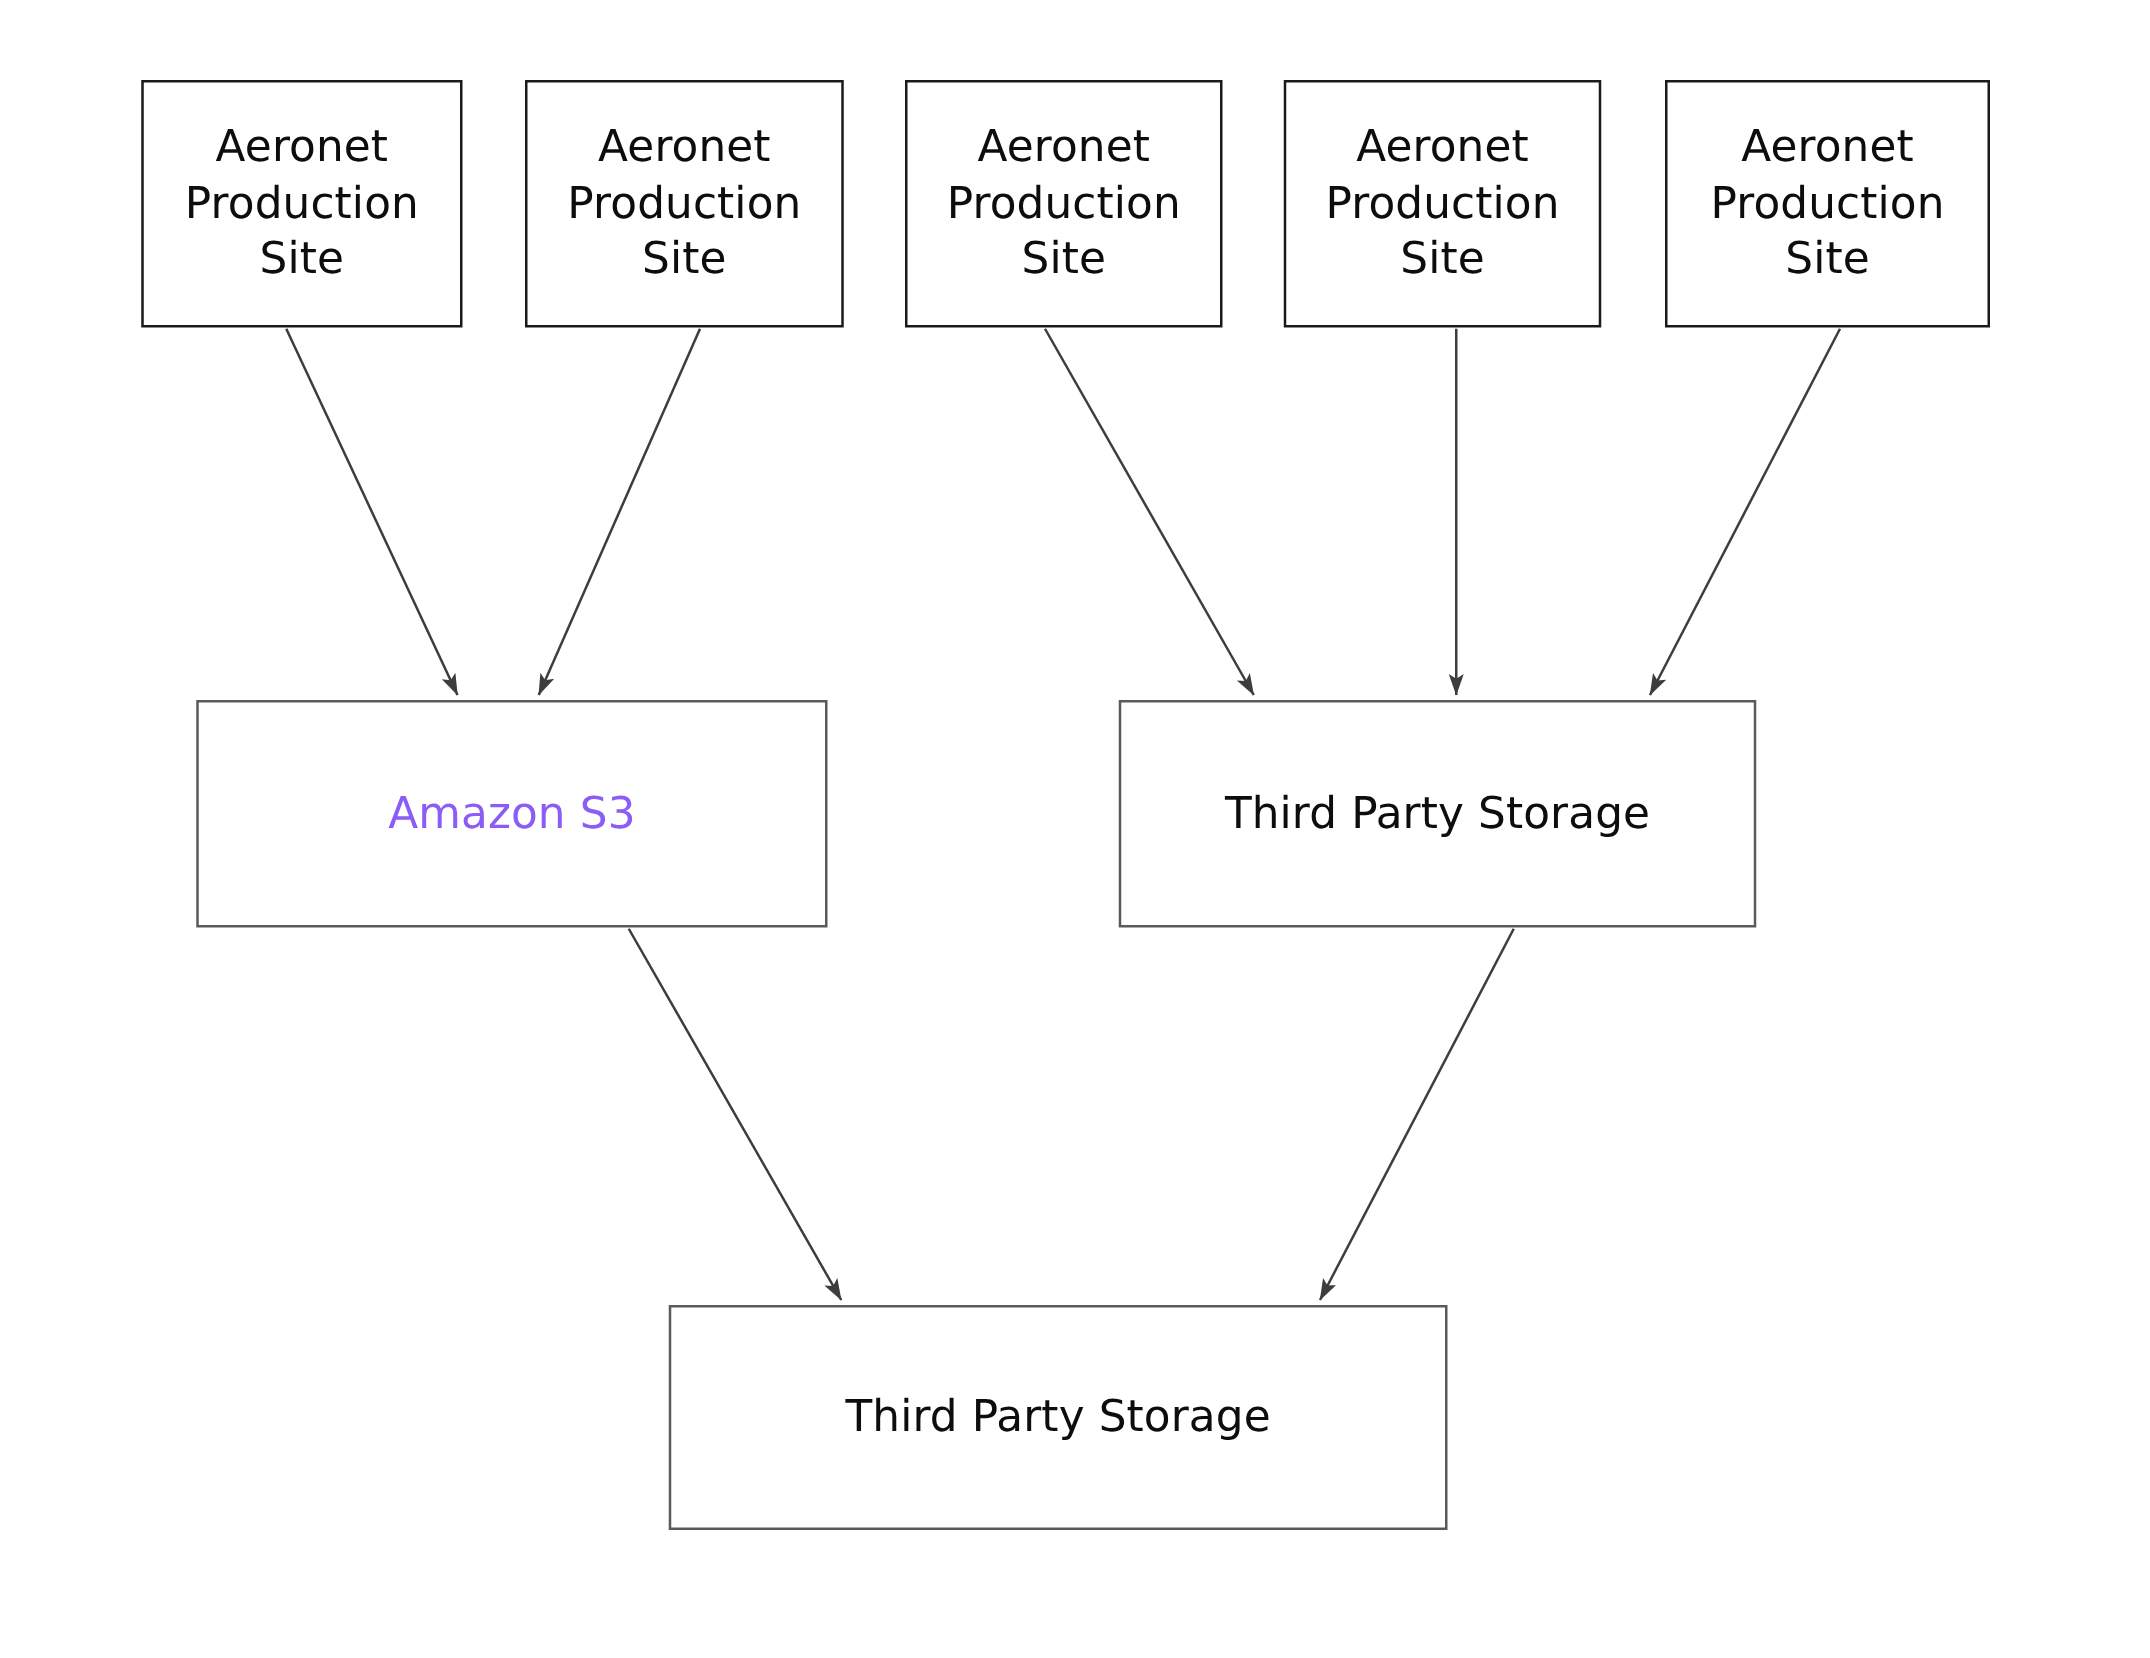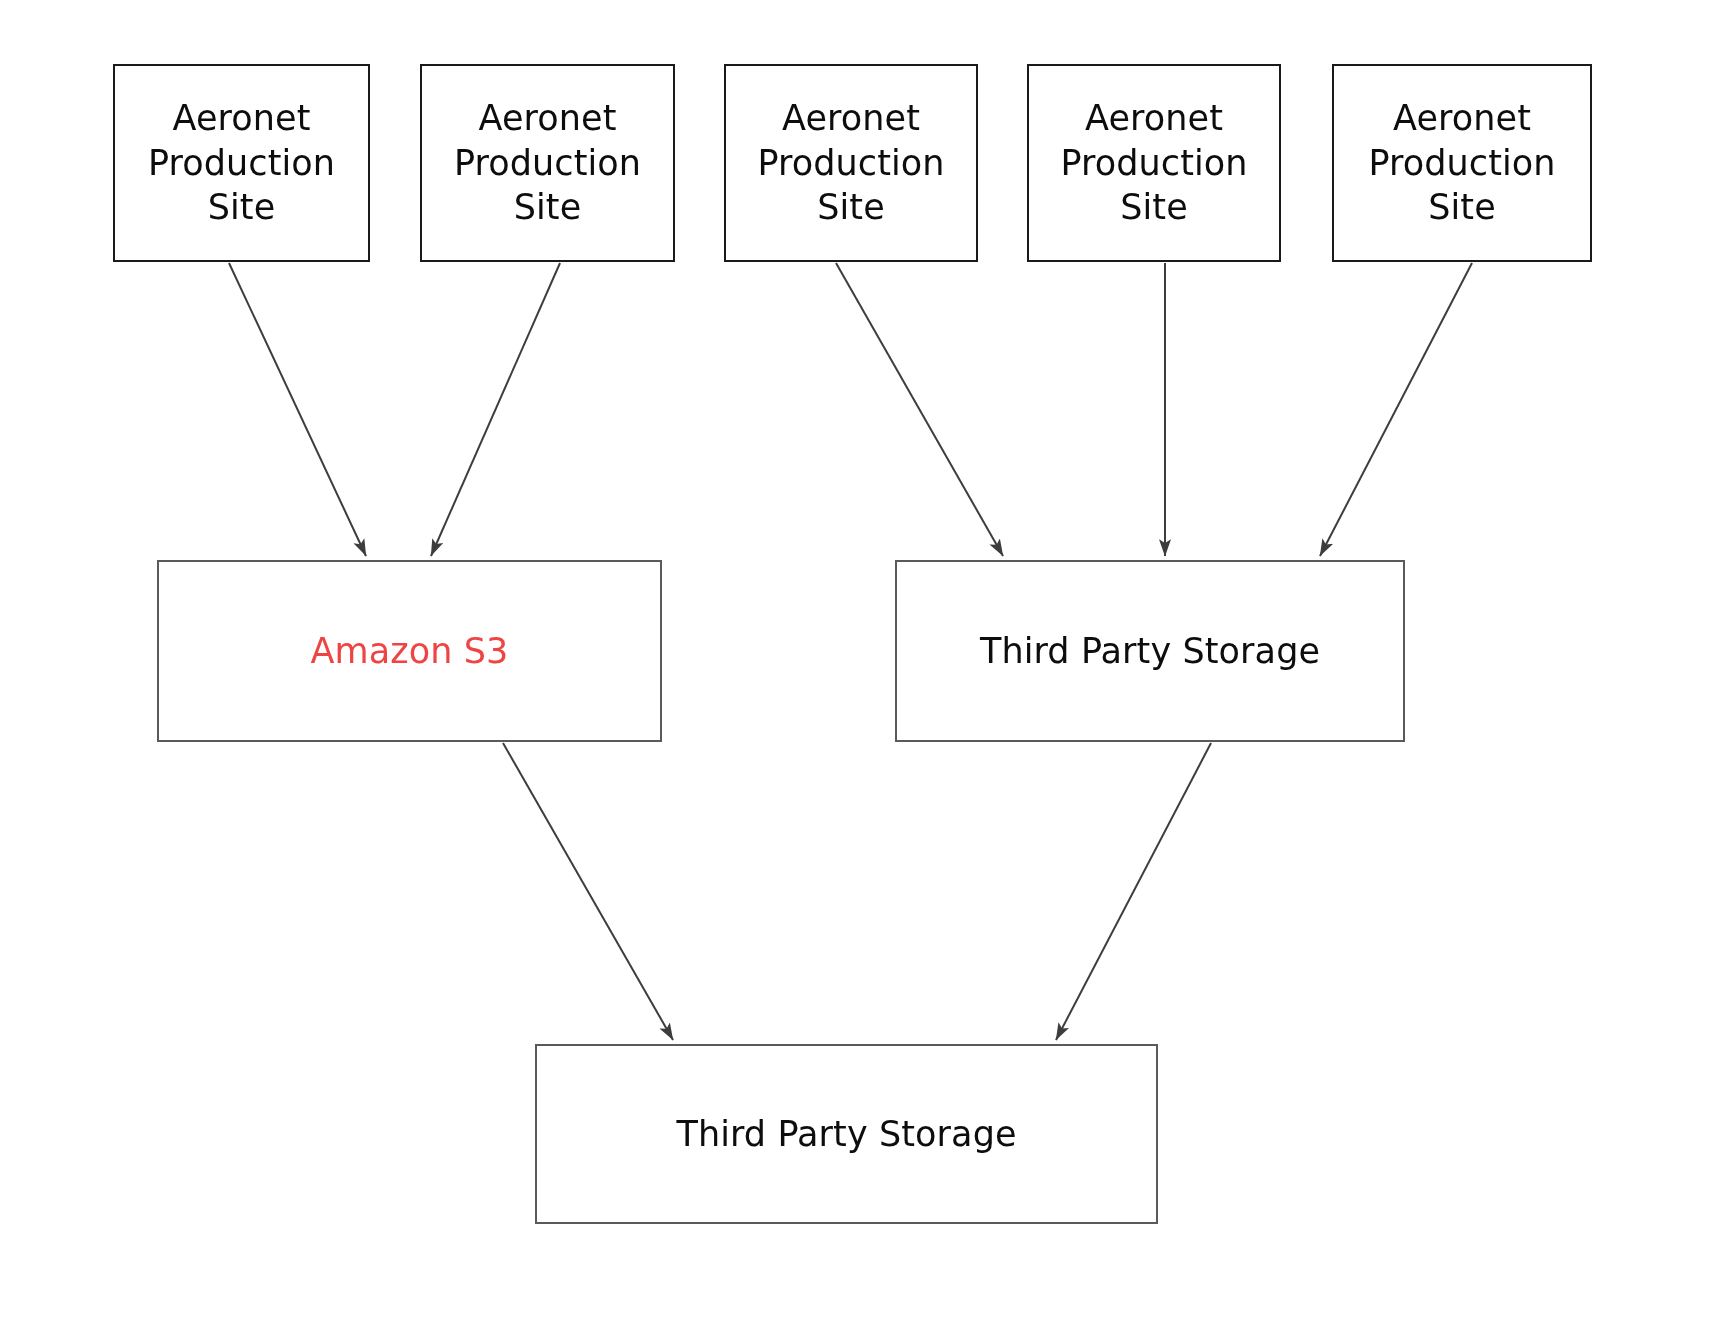--- a/index.html
+++ b/index.html
@@ -98,21 +98,21 @@
 Production
 Site</span>
   </div>
   <div class="node size-top" style="left: 1332px; top: 64px; width: 260px; height: 198px; border-color: rgb(26, 26, 26);">
     <span class="node-label" style="color: rgb(13, 13, 13);">Aeronet
 Production
 Site</span>
   </div>
 
   <div class="node soft size-mid" style="left: 157px; top: 560px; width: 505px; height: 182px; border-color: rgb(90, 90, 90);">
-    <span class="node-label" style="color: #ef4444;">Amazon S3</span>
+    <span class="node-label" style="color: #8b5cf6;">Amazon S3</span>
   </div>
   <div class="node soft size-mid" style="left: 895px; top: 560px; width: 510px; height: 182px; border-color: rgb(90, 90, 90);">
     <span class="node-label" style="color: rgb(13, 13, 13);">Third Party Storage</span>
   </div>
 
   <div class="node soft size-bottom" style="left: 535px; top: 1044px; width: 623px; height: 180px; border-color: rgb(90, 90, 90);">
     <span class="node-label" style="color: rgb(13, 13, 13);">Third Party Storage</span>
   </div>
 
 </div>

